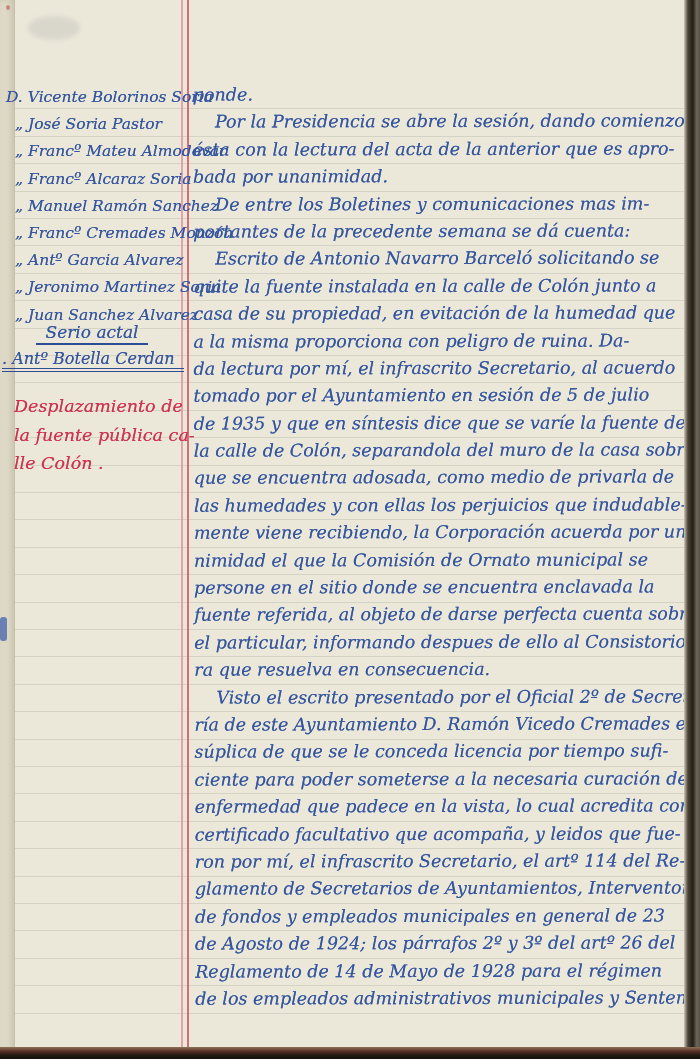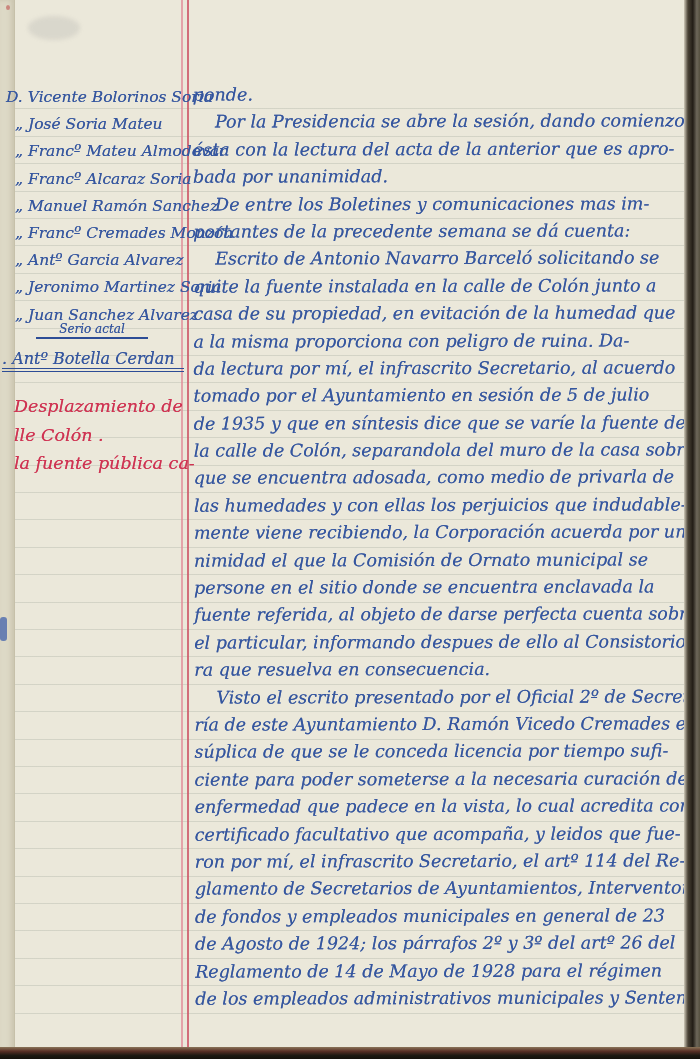--- a/index.html
+++ b/index.html
@@ -56,21 +56,21 @@
     color:#35569f;
     text-shadow:0 0 .4px rgba(53,86,159,.8);
     white-space:nowrap;
   }
   
   .attendees{position:absolute;left:6px;top:84px;width:176px;}
   .attendee{height:27.2px;line-height:27.2px;font-size:15.5px;}
   .attendee.ditto{padding-left:9px;}
   .sec-role{
     position:absolute;left:36px;top:322px;width:112px;
-    font-size:12px;text-align:center;
+    font-size:17px;text-align:center;
     border-bottom:2px solid #2d4d96;padding-bottom:1px;
   }
   .sec-name{
     position:absolute;left:2px;top:349px;width:182px;
     font-size:16px;
     border-bottom:4px double #2d4d96;
   }
   .margin-note{position:absolute;left:14px;top:392px;width:170px;}
   .margin-note .note-line{
     height:28.5px;line-height:28.5px;font-size:17.5px;
@@ -89,37 +89,37 @@
   <div class="ruled"></div>
   <div class="left-edge"></div>
   <div class="margin-rule outer"></div>
   <div class="margin-rule inner"></div>
   <div class="pencil-smudge"></div>
   <div class="red-speck"></div>
   <div class="ink-smudge"></div>
 
   <section class="attendees">
     <div class="attendee hand">D. Vicente Bolorinos Soria</div>
-    <div class="attendee hand ditto">„ José Soria Mateu</div>
+    <div class="attendee hand ditto">„ José Soria Pastor</div>
     <div class="attendee hand ditto">„ Francº Mateu Almodovar</div>
     <div class="attendee hand ditto">„ Francº Alcaraz Soria</div>
     <div class="attendee hand ditto">„ Manuel Ramón Sanchez</div>
     <div class="attendee hand ditto">„ Francº Cremades Monzón</div>
     <div class="attendee hand ditto">„ Antº Garcia Alvarez</div>
     <div class="attendee hand ditto">„ Jeronimo Martinez Soria</div>
     <div class="attendee hand ditto">„ Juan Sanchez Alvarez</div>
   </section>
 
   <div class="sec-role hand">Serio actal</div>
   <div class="sec-name hand">. Antº Botella Cerdan</div>
 
   <section class="margin-note">
     <div class="note-line hand">Desplazamiento de</div>
+    <div class="note-line hand">la fuente pública ca-</div>
     <div class="note-line hand">lle Colón .</div>
-    <div class="note-line hand">la fuente pública ca-</div>
   </section>
 
   <section class="main-col">
     <div class="main-line hand">ponde.</div>
     <div class="main-line hand indent">Por la Presidencia se abre la sesión, dando comienzo</div>
     <div class="main-line hand">ésta con la lectura del acta de la anterior que es apro-</div>
     <div class="main-line hand">bada por unanimidad.</div>
     <div class="main-line hand indent">De entre los Boletines y comunicaciones mas im-</div>
     <div class="main-line hand">portantes de la precedente semana se dá cuenta:</div>
     <div class="main-line hand indent">Escrito de Antonio Navarro Barceló solicitando se</div>

